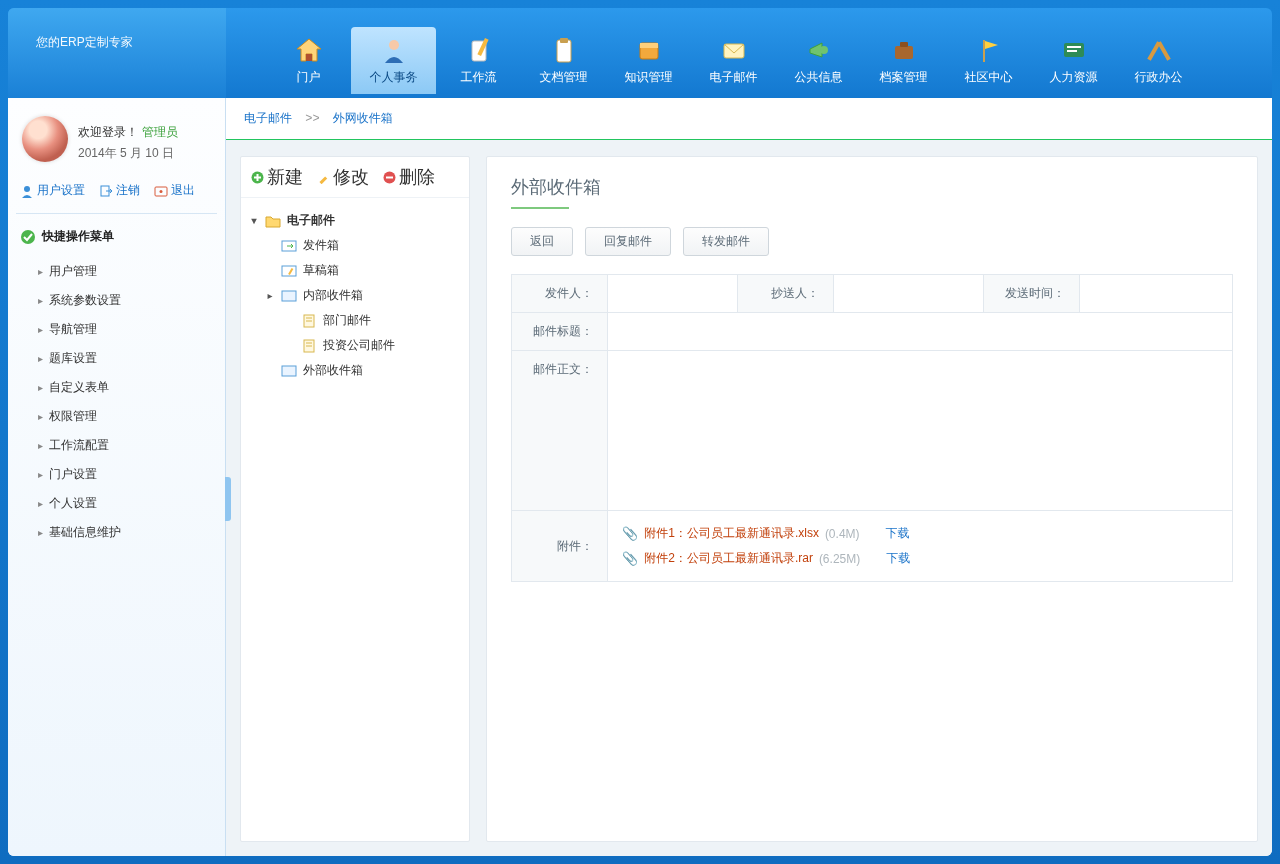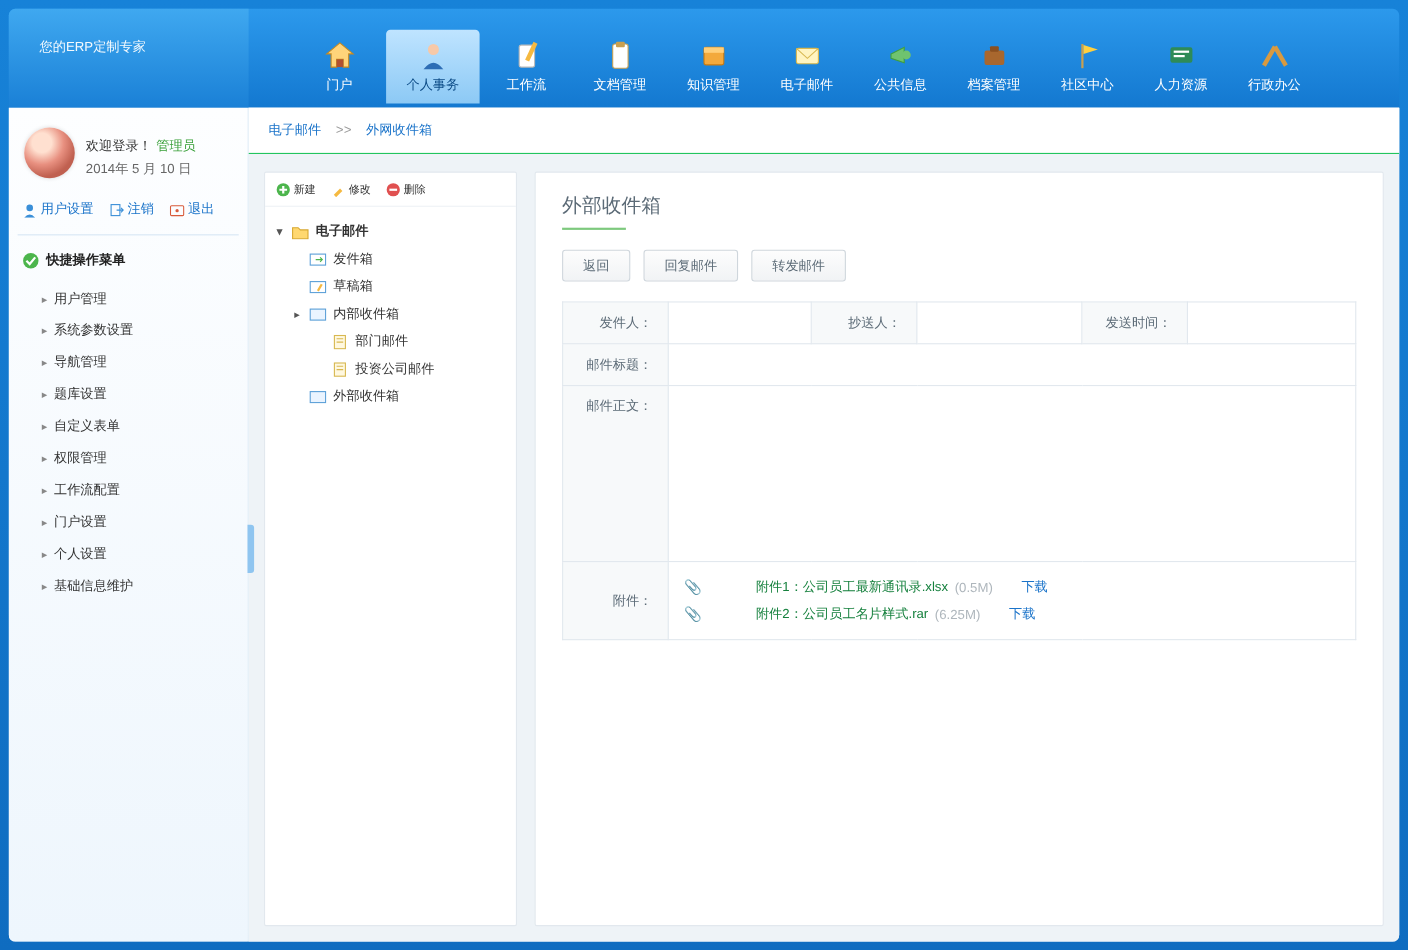--- a/index.html
+++ b/index.html
@@ -52,41 +52,41 @@
 .collapse-handle { position:absolute; right:-6px; top:50%; width:6px; height:44px; background:#8fc5f0; border-radius:0 3px 3px 0; cursor:pointer; }
 
 .main { flex: 1; background: #eef3f7; display: flex; flex-direction: column; border-radius: 0 0 6px 0; }
 .crumb { padding: 12px 18px; color: #1a73c9; background: #fff; border-bottom: 1px solid #22c55e; font-family: Liberation Mono, monospace; }
 .crumb .sep { color: #999; margin: 0 6px; }
 
 .work { flex:1; display:flex; gap: 16px; padding: 16px 14px 14px; }
 
 .treepanel { width: 230px; background: #fff; border: 1px solid #e2e8ee; border-radius: 2px; }
 .tree-tb { display:flex; gap:14px; padding: 8px 10px; border-bottom: 1px solid #eef2f6; }
-.tree-tb a { color:#333; text-decoration:none; cursor:pointer; display:flex; align-items:center; gap:3px; font-size:10px; }
+.tree-tb a { color:#333; text-decoration:none; cursor:pointer; display:flex; align-items:center; gap:3px; font-size:18px; }
 .tree { padding: 10px 6px; }
 .tnode { display:flex; align-items:center; gap:6px; padding:4px 2px; color:#333; cursor:pointer; }
 .tnode.root { font-weight:bold; padding-left:2px; }
 .tchild { padding-left: 34px; }
 .tgchild { padding-left: 54px; }
 .tnode .arr { width:10px; text-align:center; color:#555; font-size:10px; }
 .tico { width:16px; height:16px; display:inline-flex; align-items:center; justify-content:center; }
 
 .detail { flex:1; background:#fff; border:1px solid #e2e8ee; border-radius:2px; padding: 18px 24px; }
 .detail h2 { font-size: 18px; font-weight: normal; color:#5c6b77; padding-bottom: 8px; }
 .uline { height:2px; width:58px; background:#7ec97e; margin-bottom: 18px; }
 .btnrow { display:flex; gap:12px; margin-bottom:18px; }
 .btn { background:linear-gradient(#fdfdfd,#f1f3f5); border:1px solid #cfd6dc; border-radius:3px; padding:5px 18px; color:#5c6b77; cursor:pointer; font-size:12px; }
 
 table.mail { width:100%; border-collapse:collapse; color:#5c6b77; }
 table.mail td { border:1px solid #e2e8ee; padding:10px 14px; background:#fff; vertical-align:middle; }
 table.mail td.lbl { background:#f7f9fa; width:96px; text-align:right; }
 .body-cell { height: 160px; vertical-align:top !important; }
 .att-line { display:flex; align-items:center; gap:6px; padding:4px 0; }
-.att-line .fname { color:#15803d;margin-left:43px; }
+.att-line .fname { color:#c2410c; }
 .att-line .fsize { color:#aeb6bc; }
 .att-line .dl { color:#1a73c9; margin-left:20px; cursor:pointer; }
 .clip { color:#1a73c9; font-size:13px; }
 
 svg { display:block; }
 </style>
 </head>
 <body>
 
 <div class="outer">
@@ -413,26 +413,26 @@
           <tr>
             <td class="lbl body-cell" style="vertical-align:middle">邮件正文：</td>
             <td colspan="5" class="body-cell"></td>
           </tr>
           <tr>
             <td class="lbl">附件：</td>
             <td colspan="5">
               <div class="att-line">
                 <span class="clip">📎</span>
                 <span class="fname"><span>附件1：</span><span>公司员工最新通讯录.xlsx</span></span>
-                <span class="fsize">(0.5M)</span>
+                <span class="fsize">(0.4M)</span>
                 <span class="dl">下载</span>
               </div>
               <div class="att-line">
                 <span class="clip">📎</span>
-                <span class="fname"><span>附件2：</span><span>公司员工名片样式.rar</span></span>
+                <span class="fname"><span>附件2：</span><span>公司员工最新通讯录.rar</span></span>
                 <span class="fsize">(6.25M)</span>
                 <span class="dl">下载</span>
               </div>
             </td>
           </tr>
         </tbody>
               </table>
       </div>
     </div>
   </div>

